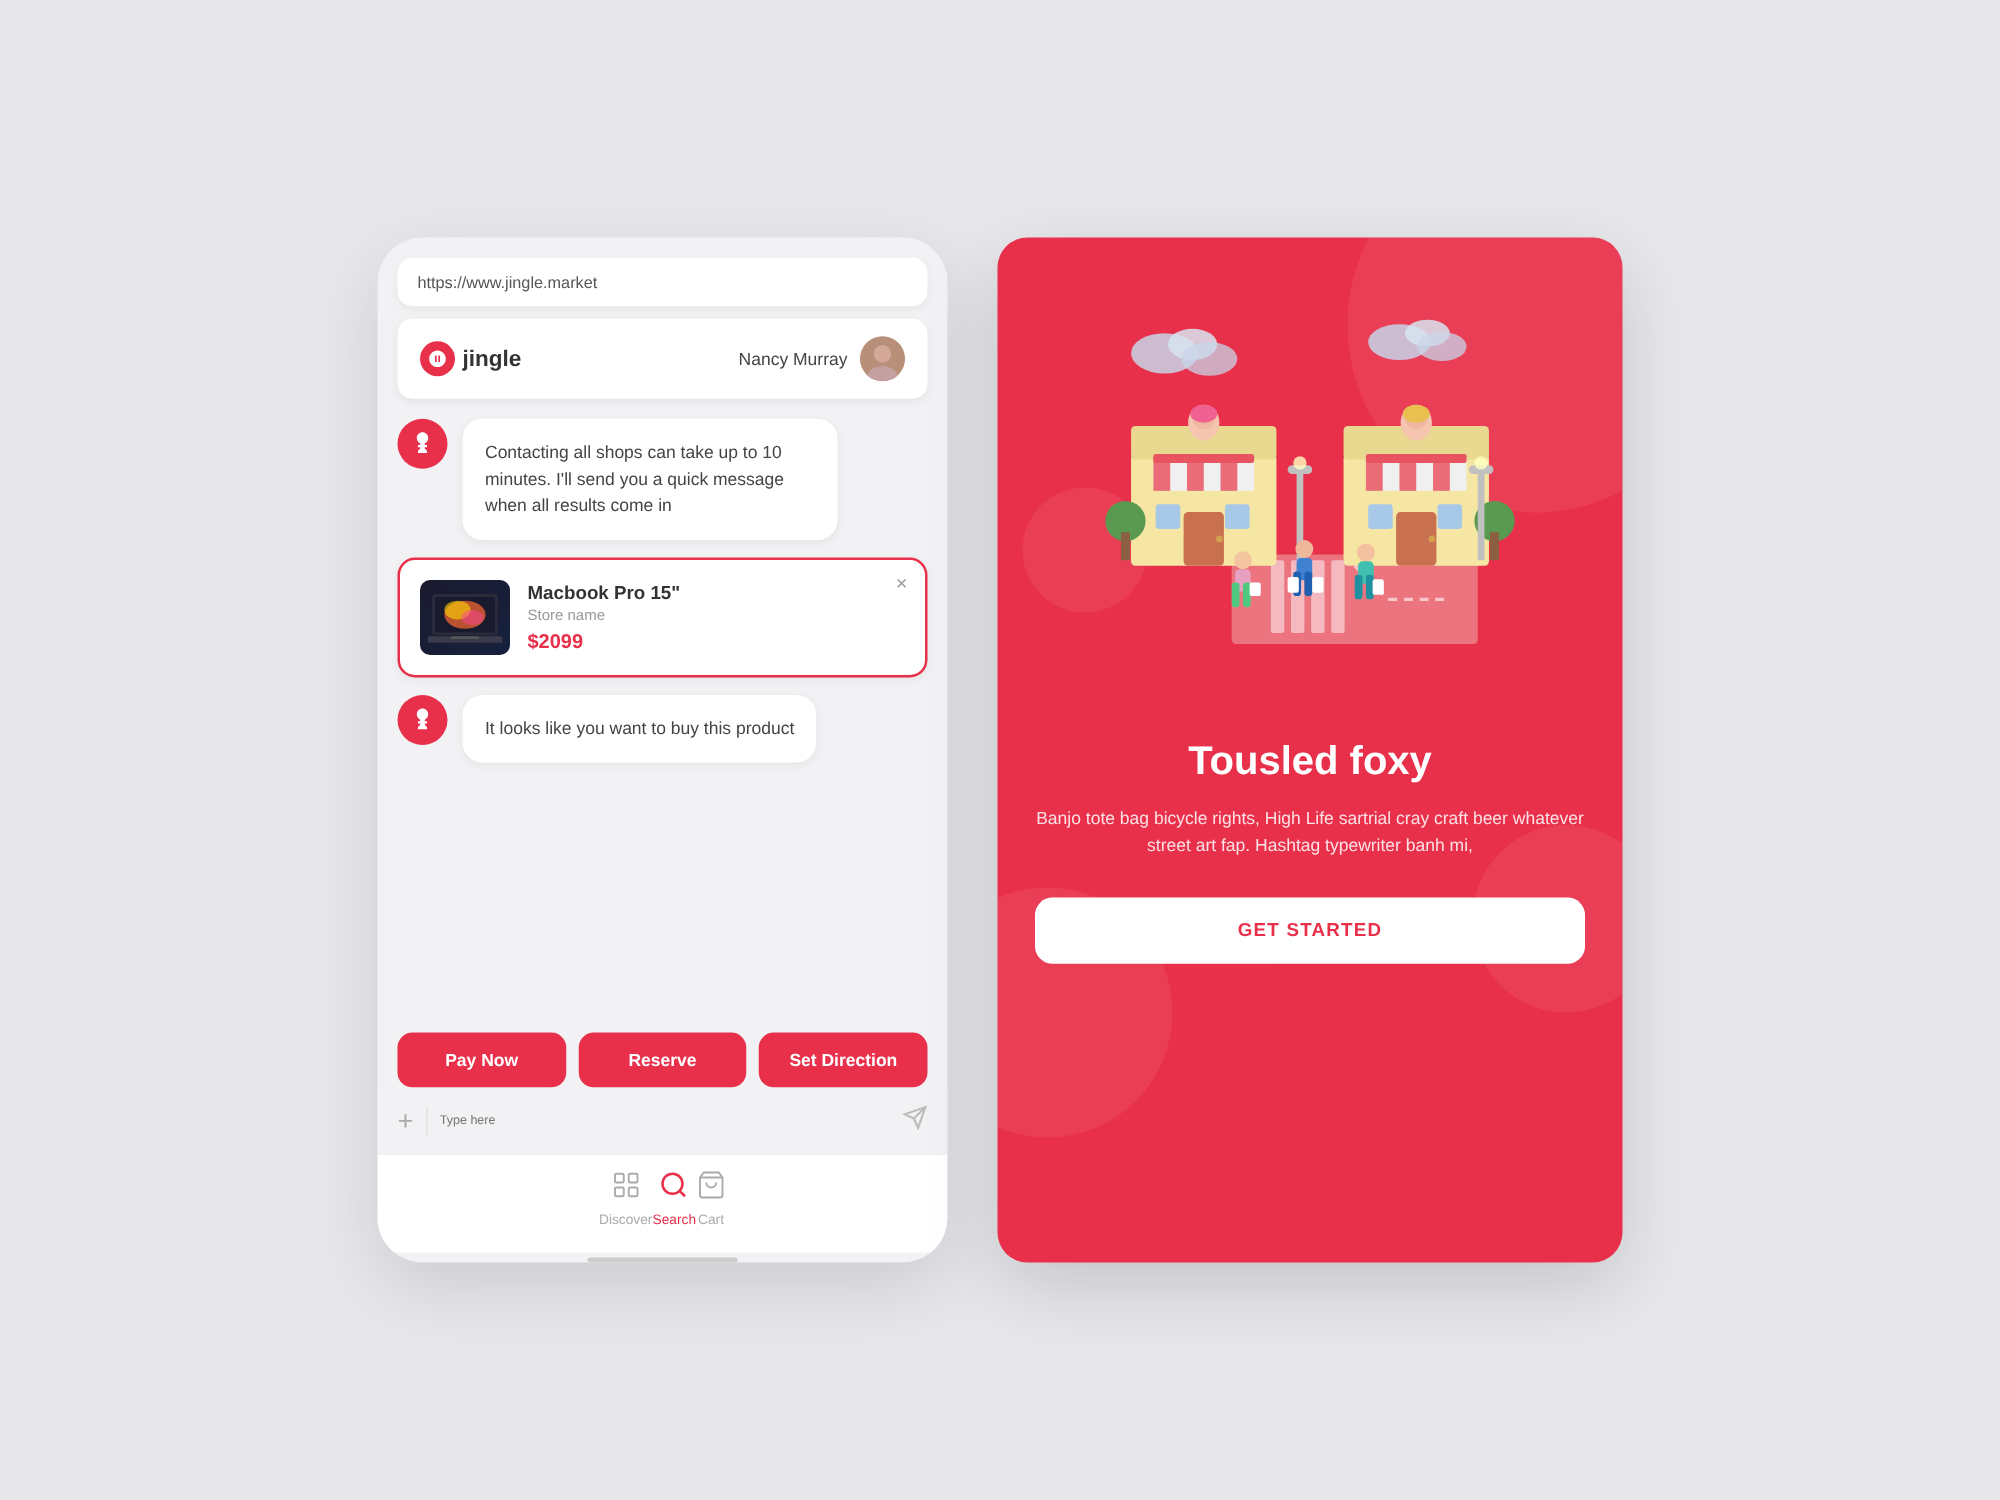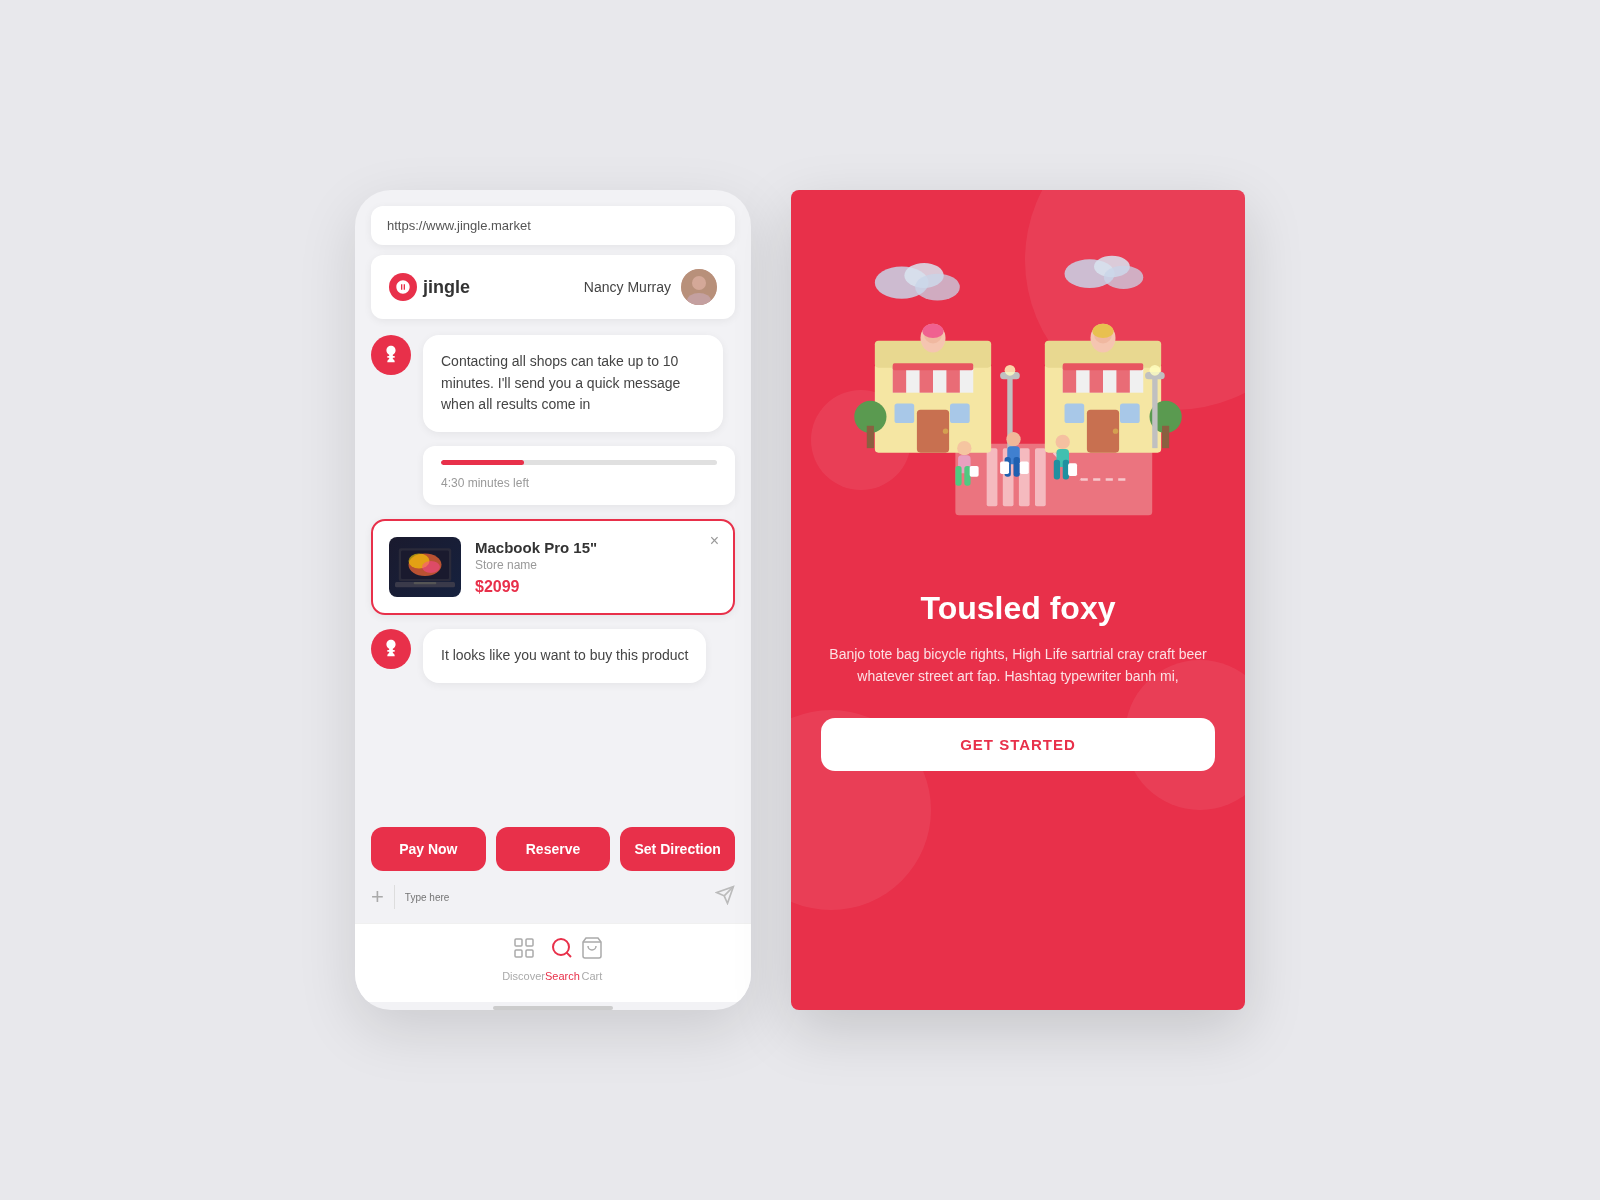--- a/index.html
+++ b/index.html
@@ -11,21 +11,21 @@
       min-height: 100vh;
       font-family: -apple-system, BlinkMacSystemFont, 'Segoe UI', sans-serif;
       gap: 40px;
       padding: 40px;
     }
 
     
     .left-panel {
       background: #f2f2f5;
       border-radius: 36px;
-      width: 396px;
+      width: 456px;
       min-height: 820px;
       overflow: hidden;
       box-shadow: 0 20px 60px rgba(0,0,0,0.12);
       display: flex;
       flex-direction: column;
       position: relative;
     }
 
     .url-bar {
       background: #fff;
@@ -324,22 +324,22 @@
       width: 120px;
       height: 4px;
       background: #ccc;
       border-radius: 2px;
       margin: 4px auto 0;
     }
 
     
     .right-panel {
       background: #e8304a;
-      border-radius: 8px;
-      width: 454px;
+      border-radius: 24px;
+      width: 500px;
       min-height: 820px;
       overflow: hidden;
       box-shadow: 0 20px 60px rgba(0,0,0,0.15);
       display: flex;
       flex-direction: column;
       position: relative;
     }
 
     .right-panel-bg {
       position: absolute;
@@ -444,26 +444,20 @@
       <div class="bot-avatar">
         <svg viewBox="0 0 24 24">
           <path d="M12 2C9.24 2 7 4.24 7 7c0 2.08 1.24 3.86 3 4.68V13H8v2h2v1.26A3 3 0 0 0 8 19v1h8v-1a3 3 0 0 0-2-2.74V15h2v-2h-2v-1.32c1.76-.82 3-2.6 3-4.68 0-2.76-2.24-5-5-5z"></path>
         </svg>
       </div>
       <div class="message-bubble">
         <span>Contacting all shops can take up to 10 minutes. I'll send you a quick message when all results come in</span>
       </div>
     </div>
 
-    <div class="progress-container">
-      <div class="progress-bar-track">
-        <div class="progress-bar-fill" style="width: 30%"></div>
-      </div>
-      <span class="progress-label">4:30 minutes left</span>
-    </div>
 
     <div class="product-card">
       <div class="product-image">
 
         <svg class="laptop-svg" viewBox="0 0 80 60" xmlns="http://www.w3.org/2000/svg">
           <rect x="5" y="5" width="70" height="44" rx="3" fill="#2a2a3a"></rect>
           <rect x="8" y="8" width="64" height="38" rx="2" fill="#1a1a2e"></rect>
 
           <ellipse cx="40" cy="27" rx="22" ry="15" fill="#ff6b35" opacity="0.7"></ellipse>
           <ellipse cx="32" cy="22" rx="14" ry="10" fill="#ffd700" opacity="0.6"></ellipse>

